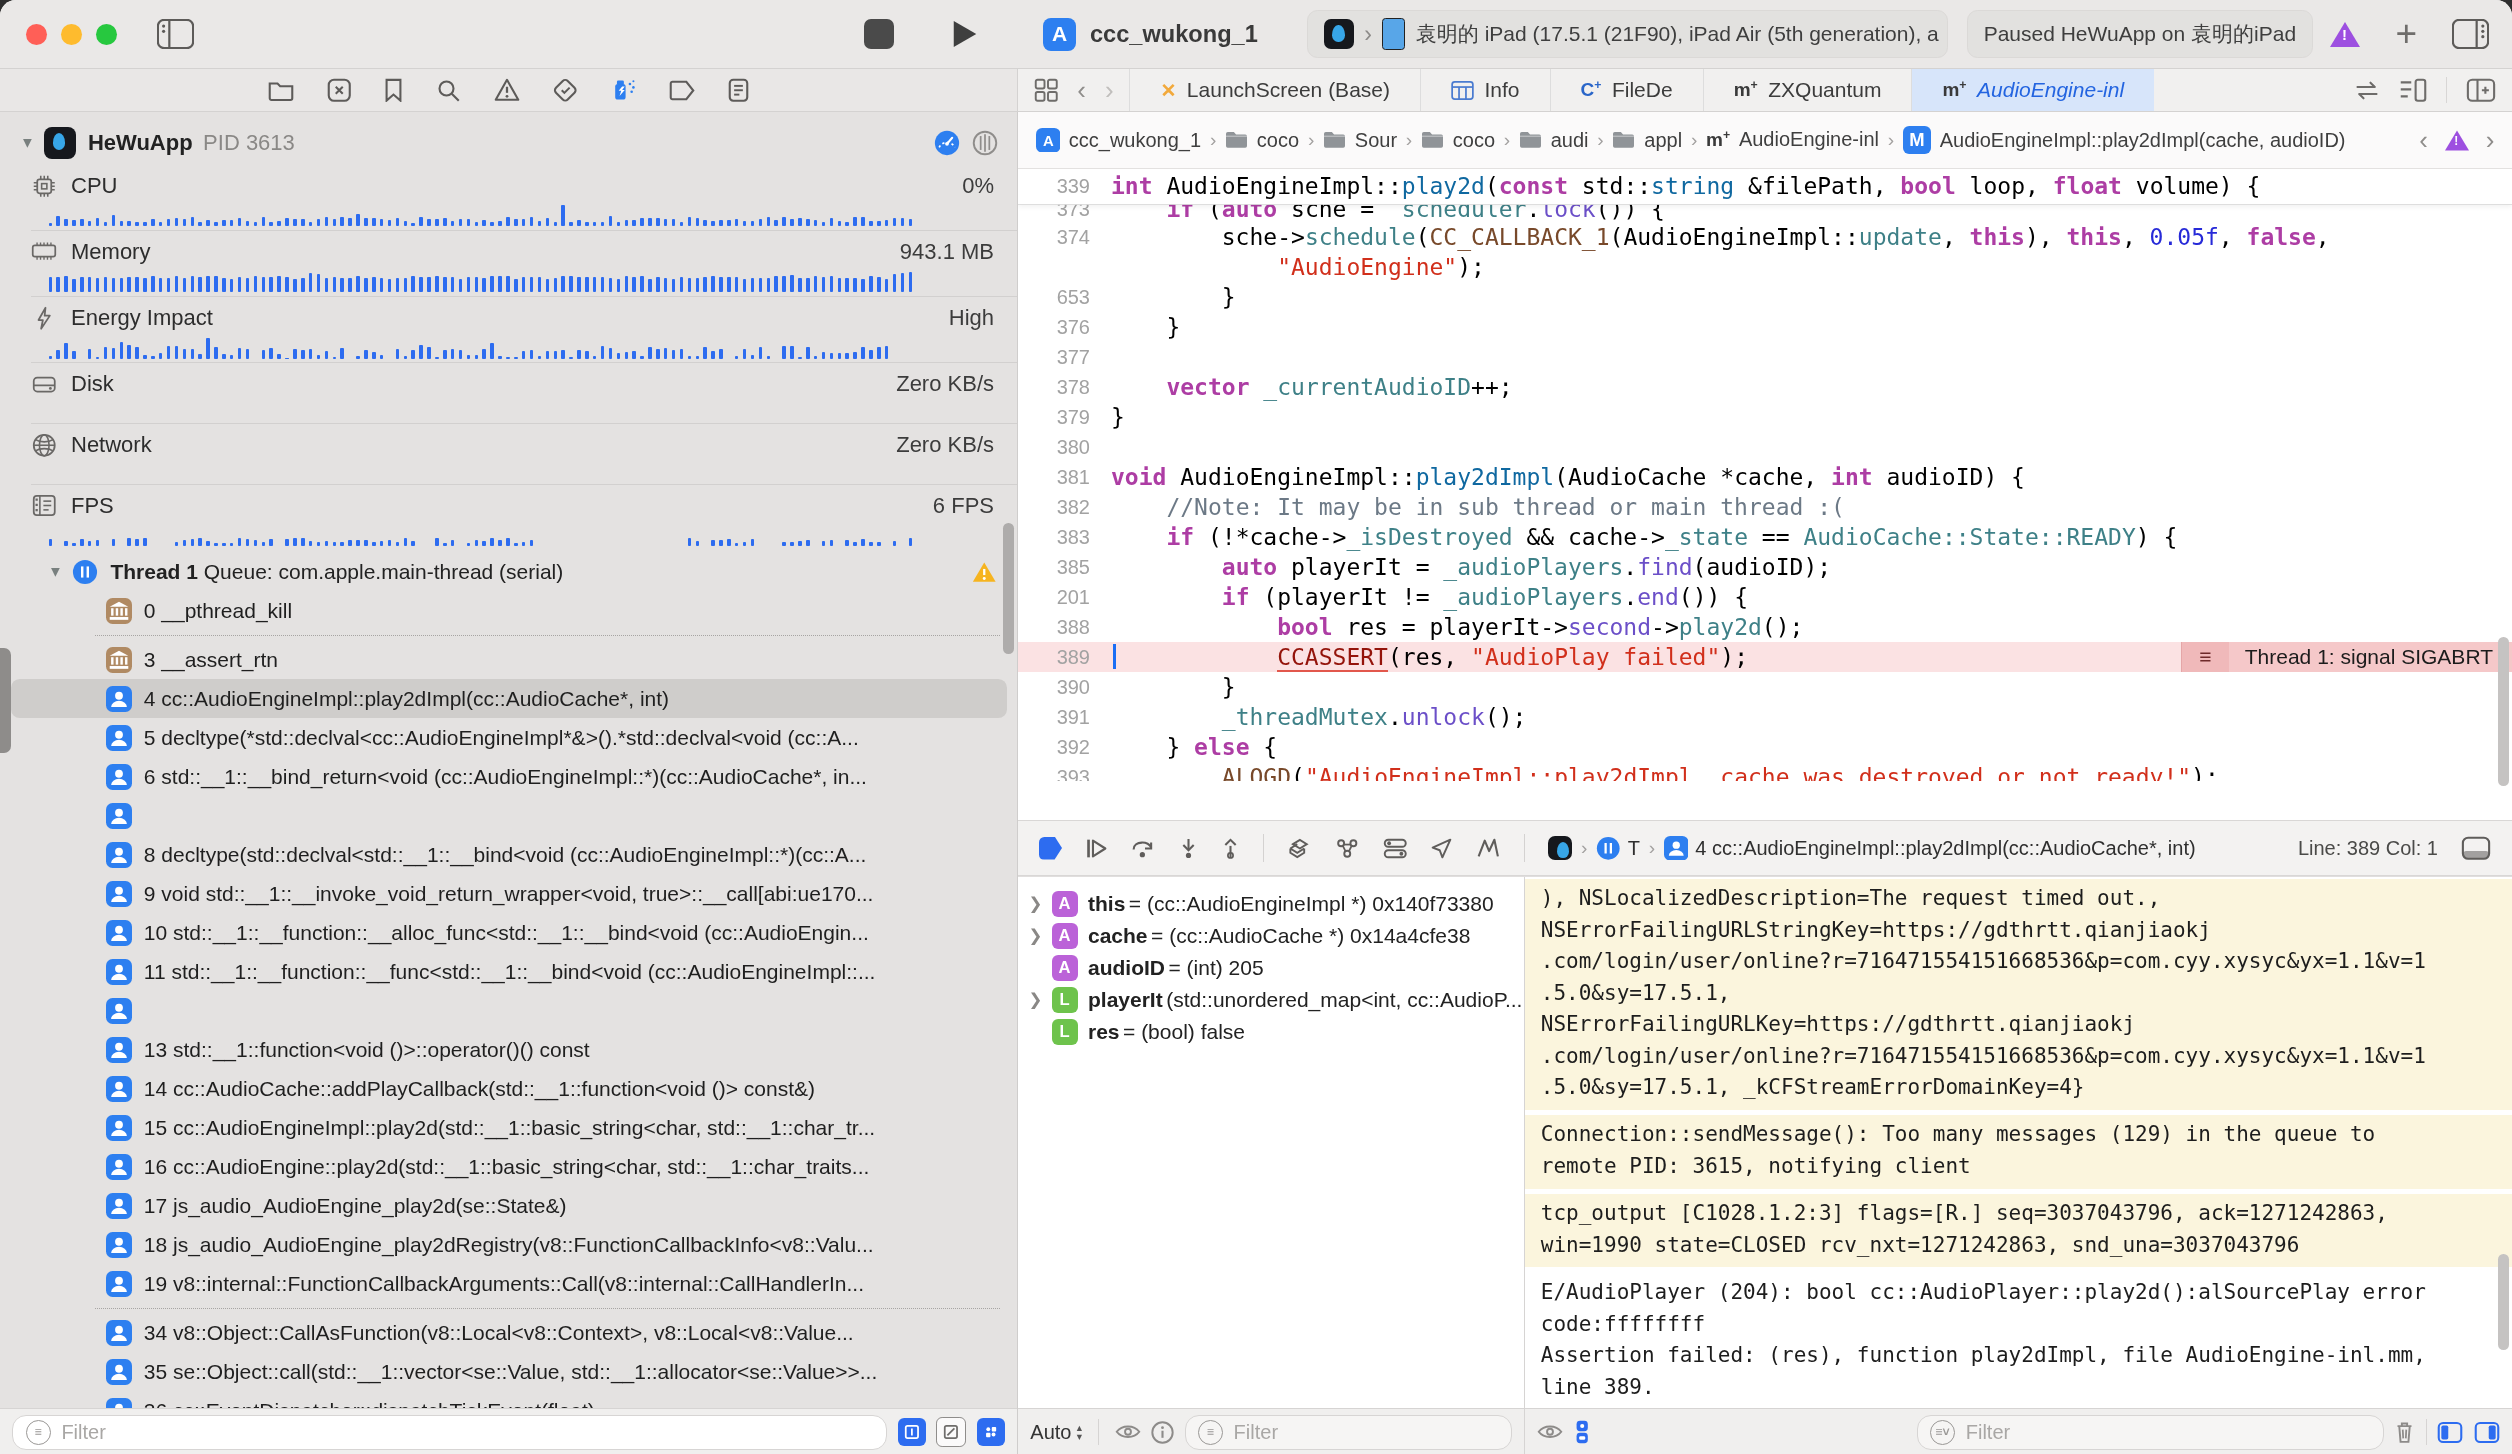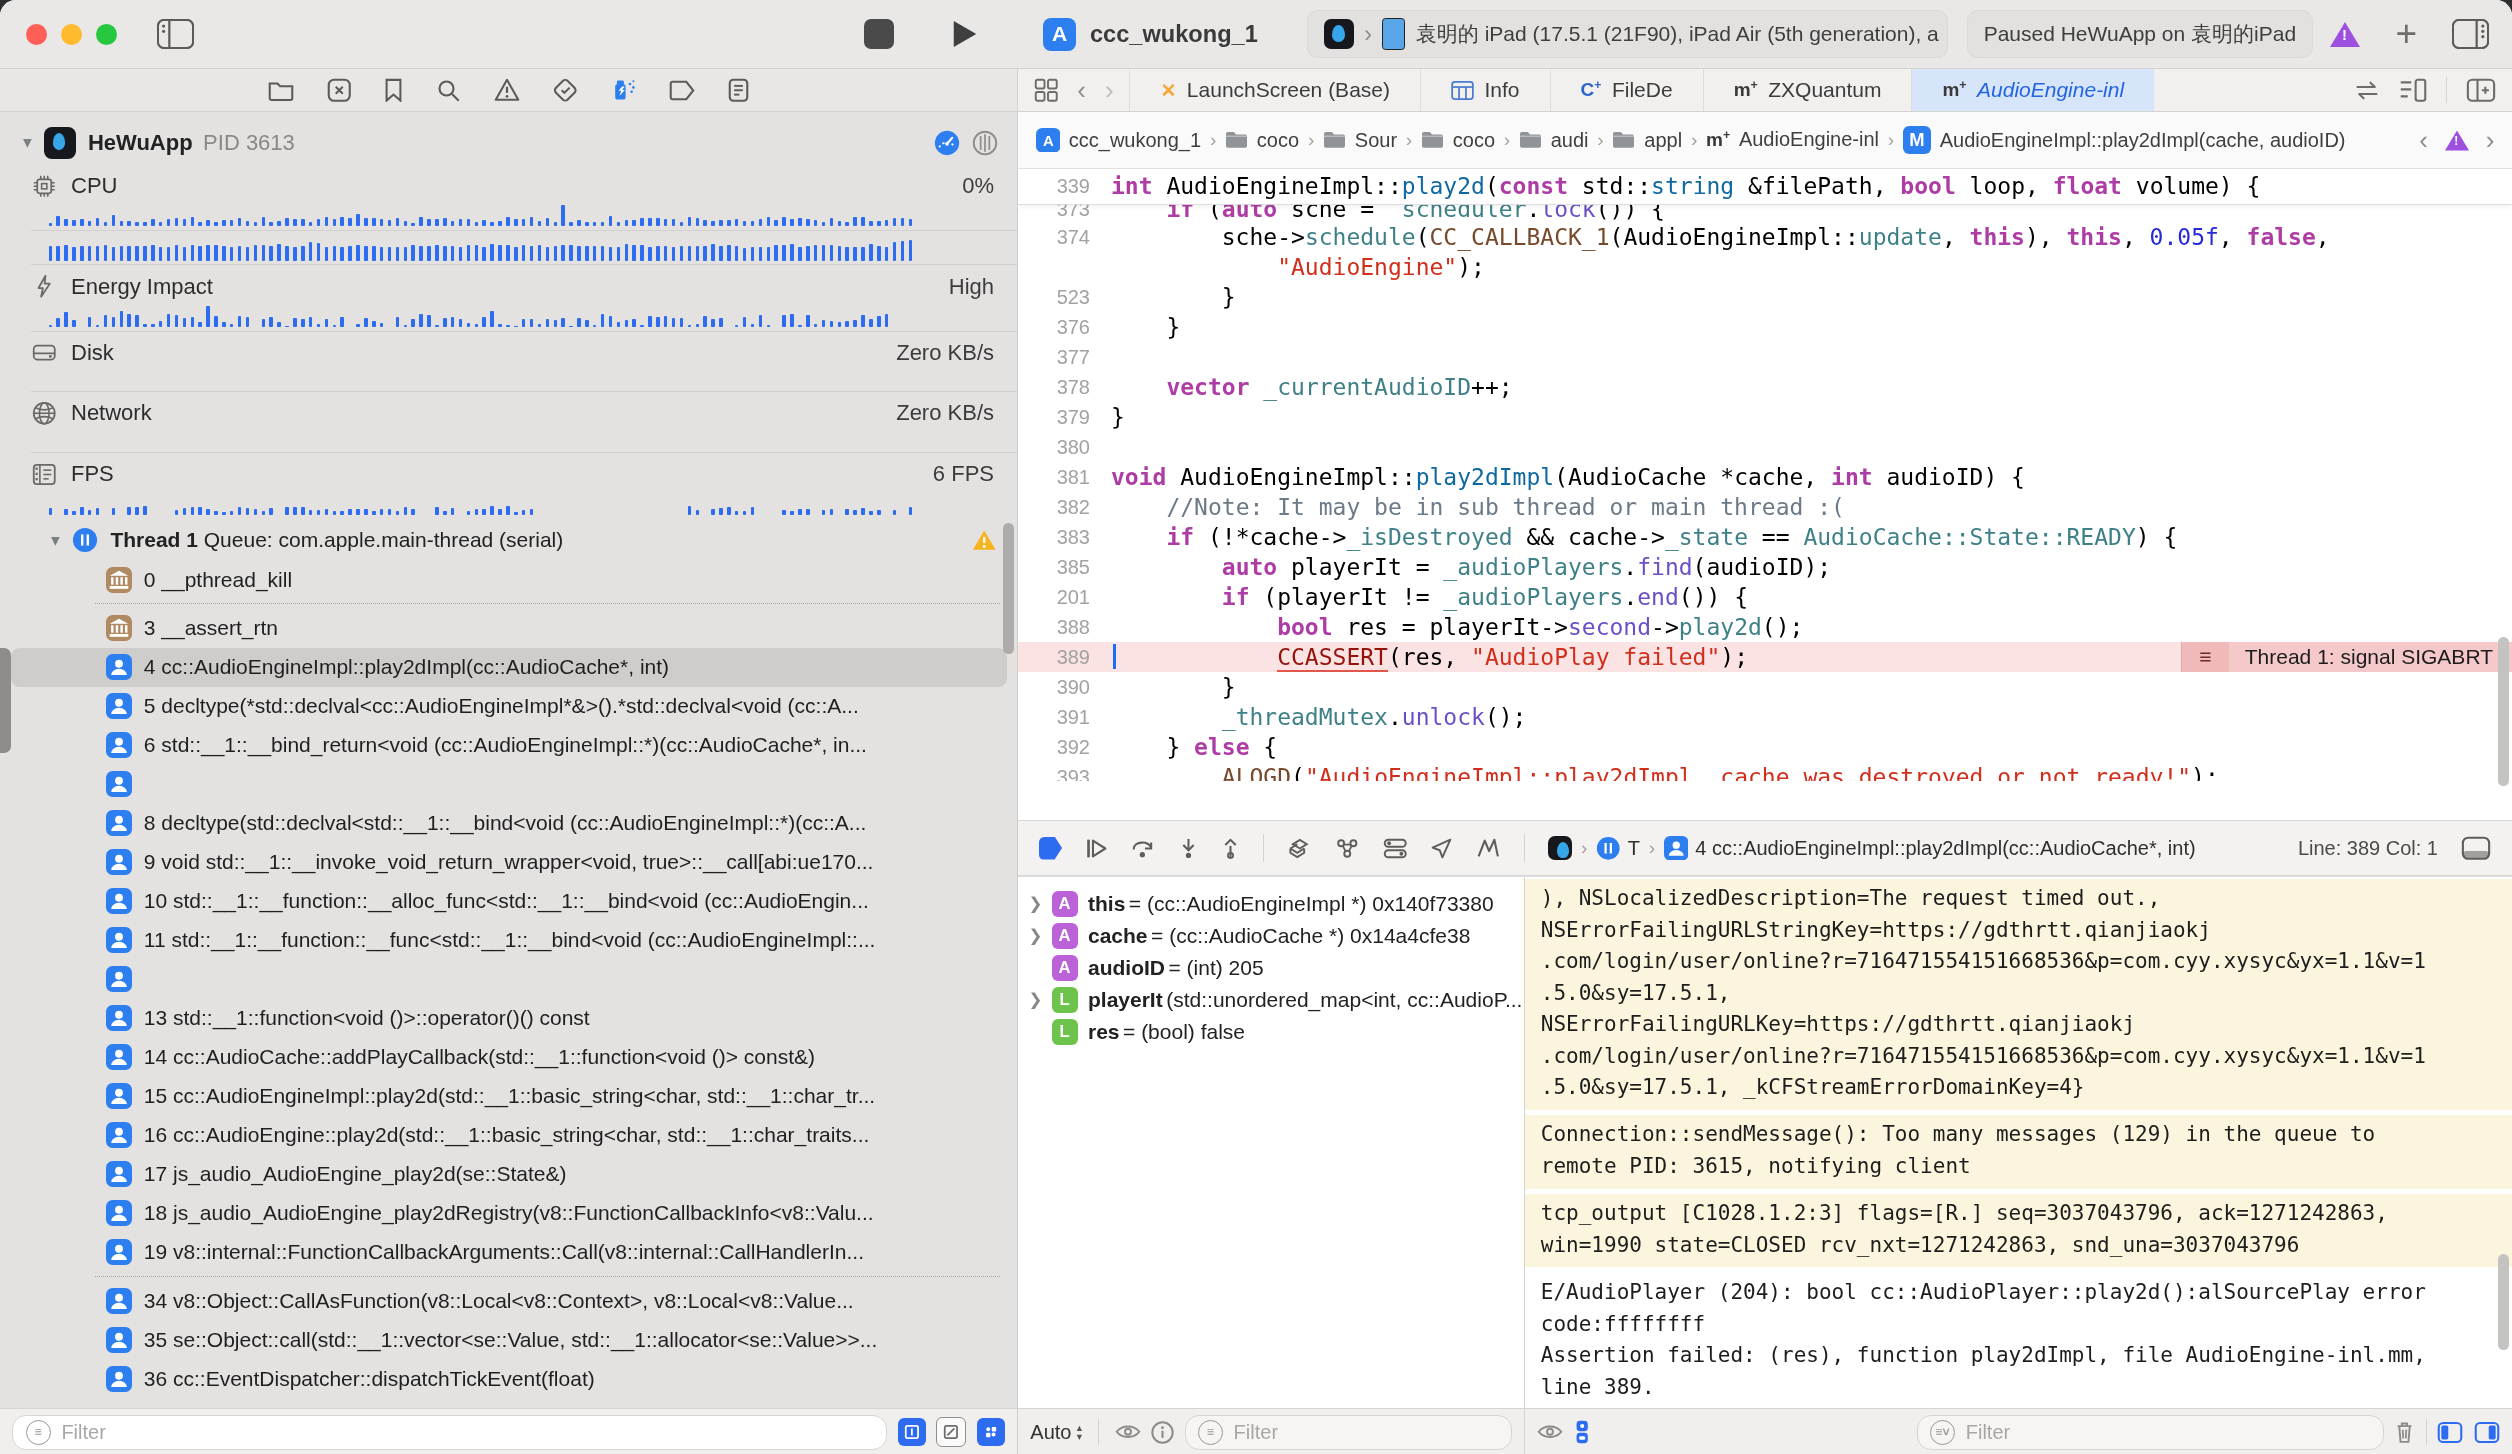--- a/index.html
+++ b/index.html
@@ -493,20 +493,41 @@
                 <i style="height: 9px;"></i>
                 <i style="height: 5.1px;"></i>
                 <i style="height: 5.4px;"></i>
                 <i style="height: 6.1px;"></i>
                 <i style="height: 8.5px;"></i>
                 <i style="height: 8.3px;"></i>
                 <i style="height: 7.4px;"></i>
               </div>
             </div>
             <div class="g-block">
+              <div class="g-row">
+                <span class="g-ic">
+                  <svg width="26" height="21" viewBox="0 0 30 24">
+                    <rect x="2" y="5" width="26" height="13" rx="2.5" fill="none" stroke="#6a6866" stroke-width="2"></rect>
+                    <g stroke="#6a6866" stroke-width="1.6">
+                      <line x1="7" y1="5" x2="7" y2="1.5"></line>
+                      <line x1="11" y1="5" x2="11" y2="1.5"></line>
+                      <line x1="15" y1="5" x2="15" y2="1.5"></line>
+                      <line x1="19" y1="5" x2="19" y2="1.5"></line>
+                      <line x1="23" y1="5" x2="23" y2="1.5"></line>
+                      <line x1="7" y1="18" x2="7" y2="21.5"></line>
+                      <line x1="11" y1="18" x2="11" y2="21.5"></line>
+                      <line x1="15" y1="18" x2="15" y2="21.5"></line>
+                      <line x1="19" y1="18" x2="19" y2="21.5"></line>
+                      <line x1="23" y1="18" x2="23" y2="21.5"></line>
+                    </g>
+                  </svg>
+                </span>
+                <span class="g-label">Memory</span>
+                <span class="g-val">943.1 MB</span>
+              </div>
               <div class="g-bars">
                 <i style="height: 15px;"></i>
                 <i style="height: 15.4px;"></i>
                 <i style="height: 16px;"></i>
                 <i style="height: 13.7px;"></i>
                 <i style="height: 15.4px;"></i>
                 <i style="height: 15px;"></i>
                 <i style="height: 14.8px;"></i>
                 <i style="height: 15.6px;"></i>
                 <i style="height: 14px;"></i>
@@ -1232,21 +1253,21 @@
             <span>›</span>
           </span>
         </div>
       <div class="code" id="code">
           <div class="cl sticky"><span class="ln">339</span><span class="lc"><span><span class="tok-k">int</span><span> AudioEngineImpl::</span><span class="tok-f">play2d</span><span>(</span><span class="tok-k">const</span><span> std::</span><span class="tok-f">string</span><span> &amp;filePath, </span><span class="tok-k">bool</span><span> loop, </span><span class="tok-k">float</span><span> volume) {</span></span></span></div>
           <div class="clipwrap">
             <div class="cl"><span class="ln">373</span><span class="lc"><span><span>    </span><span class="tok-k">if</span><span> (</span><span class="tok-k">auto</span><span> sche = </span><span class="tok-t">_scheduler</span><span>.</span><span class="tok-p">lock</span><span>()) {</span></span></span></div>
           </div>
           <div class="cl"><span class="ln">374</span><span class="lc"><span><span>        sche-&gt;</span><span class="tok-t">schedule</span><span>(</span><span class="tok-m">CC_CALLBACK_1</span><span>(AudioEngineImpl::</span><span class="tok-t">update</span><span>, </span><span class="tok-k">this</span><span>), </span><span class="tok-k">this</span><span>, </span><span class="tok-n">0.05f</span><span>, </span><span class="tok-k">false</span><span>,</span></span></span></div>
           <div class="cl"><span class="ln"></span><span class="lc"><span><span>            </span><span class="tok-s">"AudioEngine"</span><span>);</span></span></span></div>
-          <div class="cl"><span class="ln">523</span><span class="lc"><span><span>        }</span></span></span></div>
+          <div class="cl"><span class="ln">653</span><span class="lc"><span><span>        }</span></span></span></div>
           <div class="cl"><span class="ln">376</span><span class="lc"><span><span>    }</span></span></span></div>
           <div class="cl"><span class="ln">377</span><span class="lc"><span></span></span></div>
           <div class="cl"><span class="ln">378</span><span class="lc"><span><span>    </span><span class="tok-k">vector</span><span> </span><span class="tok-t">_currentAudioID</span><span>++;</span></span></span></div>
           <div class="cl"><span class="ln">379</span><span class="lc"><span><span>}</span></span></span></div>
           <div class="cl"><span class="ln">380</span><span class="lc"><span></span></span></div>
           <div class="cl"><span class="ln">381</span><span class="lc"><span><span class="tok-k">void</span><span> AudioEngineImpl::</span><span class="tok-f">play2dImpl</span><span>(AudioCache *cache, </span><span class="tok-k">int</span><span> audioID) {</span></span></span></div>
           <div class="cl"><span class="ln">382</span><span class="lc"><span><span>    </span><span class="tok-c">//Note: It may be in sub thread or main thread :(</span></span></span></div>
           <div class="cl"><span class="ln">383</span><span class="lc"><span><span>    </span><span class="tok-k">if</span><span> (!*cache-&gt;</span><span class="tok-t">_isDestroyed</span><span> &amp;&amp; cache-&gt;</span><span class="tok-t">_state</span><span> == </span><span class="tok-t">AudioCache::State::READY</span><span>) {</span></span></span></div>
           <div class="cl"><span class="ln">385</span><span class="lc"><span><span>        </span><span class="tok-k">auto</span><span> playerIt = </span><span class="tok-t">_audioPlayers</span><span>.</span><span class="tok-p">find</span><span>(audioID);</span></span></span></div>
           <div class="cl"><span class="ln">201</span><span class="lc"><span><span>        </span><span class="tok-k">if</span><span> (playerIt != </span><span class="tok-t">_audioPlayers</span><span>.</span><span class="tok-p">end</span><span>()) {</span></span></span></div>

